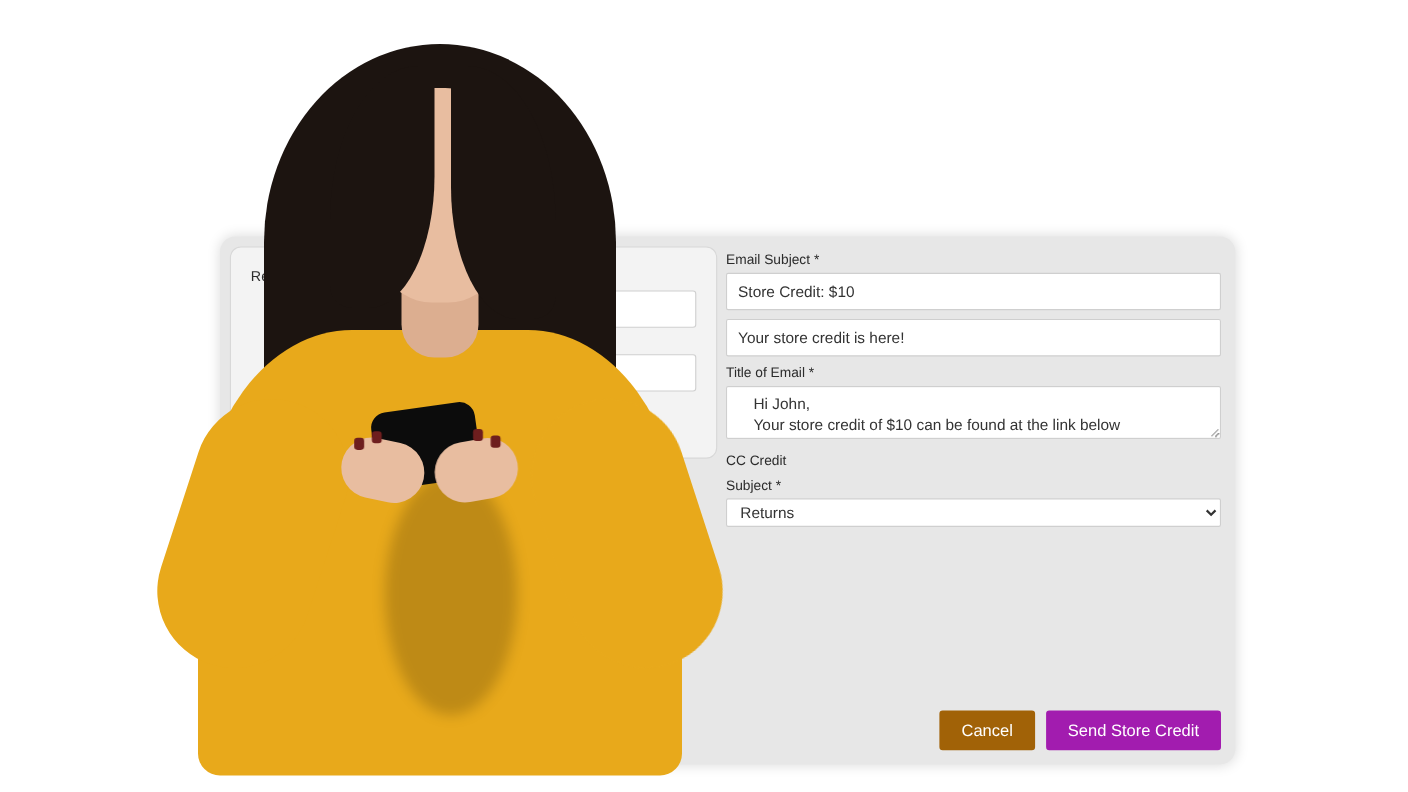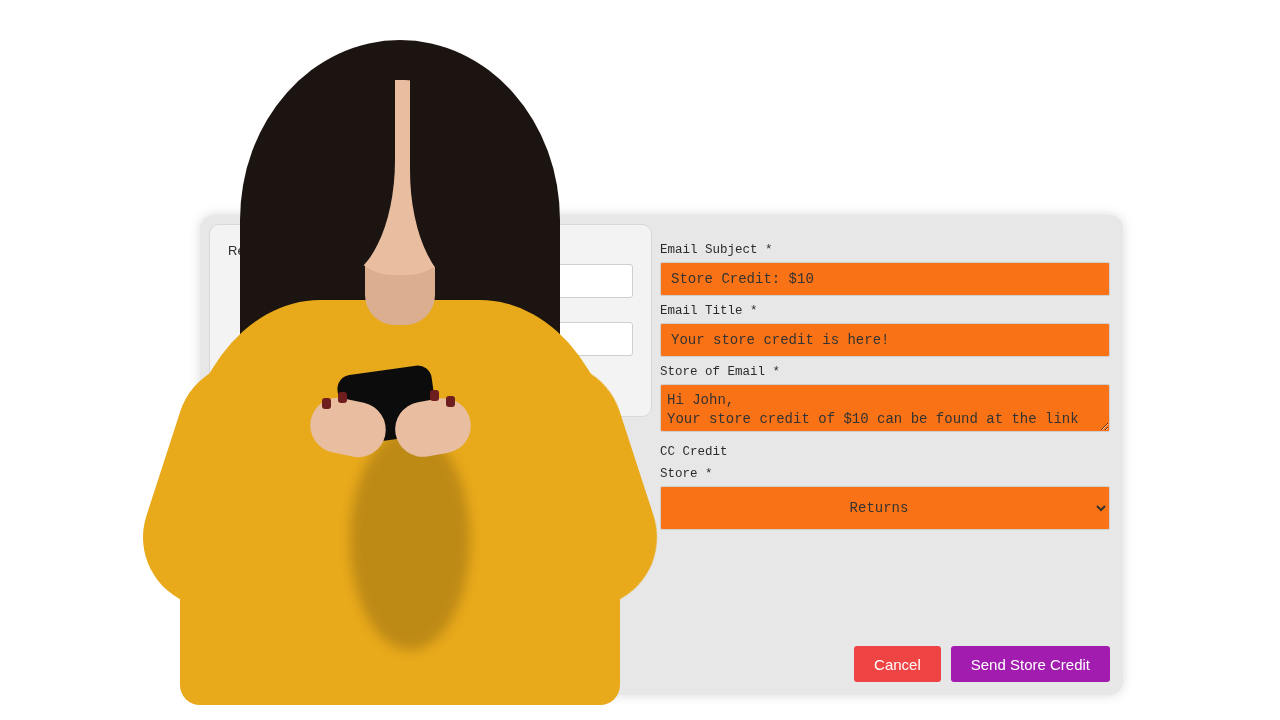--- a/index.html
+++ b/index.html
@@ -44,65 +44,64 @@
     border:1px solid #cfcfcf;
     border-radius:3px;
     background:#fff;
     font-size:14px;
     padding:0 10px;
   }
 
   
   .right-col{
     position:absolute;
-    left:460px; top:28px;
+    left:460px; top:14px;
     width:450px;
-    font-family:Liberation Mono, monospace;
   }
   .fgroup{ margin-bottom:8px; }
   .flabel{
     font-size:12.5px;
     color:#2b2b2b;
     margin-bottom:5px;
   }
   .finput, .ftextarea, .fselect{
     width:100%;
-    background:#f97316;
+    background:#ffffff;
     border:1px solid #cfcfcf;
     border-radius:2px;
     font-size:14px;
     color:#333;
     font-family:inherit;
   }
   .finput{ height:34px; padding:0 10px; }
   .ftextarea{
-    height:48px; padding:6px 6px;
+    height:48px; padding:6px 24px;
     line-height:1.35;
     resize:both;
   }
   .fselect{
-    height:44px; padding:0 8px;text-align:center;
+    height:26px; padding:0 8px;
   }
 
   
   .btn-row{
     position:absolute;
     right:13px; bottom:13px;
     display:flex; gap:10px;
   }
   .btn{
     height:36px;
     padding:0 20px;
     border:none;
     border-radius:3px;
     font-size:15px;
     cursor:pointer;
     color:#fff;
   }
-  .btn-cancel{ background:#ef4444; }
+  .btn-cancel{ background:#a16207; }
   .btn-send{ background:#a21caf; }
 
   
   .person{
     position:absolute;
     left:160px; top:0;
     width:480px; height:705px;
     pointer-events:none;
   }
   .hair-back{
@@ -204,37 +203,36 @@
   </div>
 
   <div class="right-col">
 
     <div class="fgroup">
       <div class="flabel">Email Subject *</div>
       <input class="finput" type="text" value="Store Credit: $10" style="">
     </div>
 
     <div class="fgroup">
-      <div class="flabel">Email Title *</div>
       <input class="finput" type="text" value="Your store credit is here!" style="">
     </div>
 
     <div class="fgroup">
-      <div class="flabel">Store of Email *</div>
+      <div class="flabel">Title of Email *</div>
       <textarea class="ftextarea" style="">Hi John,
 Your store credit of $10 can be found at the link below</textarea>
     </div>
 
     <div class="fgroup">
       <div class="flabel">CC Credit</div>
     </div>
 
 
     <div class="fgroup">
-      <div class="flabel">Store *</div>
+      <div class="flabel">Subject *</div>
       <select class="fselect">
         <option>Returns</option>
       </select>
     </div>
   </div>
 
   <div class="btn-row">
     <button class="btn btn-cancel">Cancel</button>
     <button class="btn btn-send">Send Store Credit</button>
   </div>

